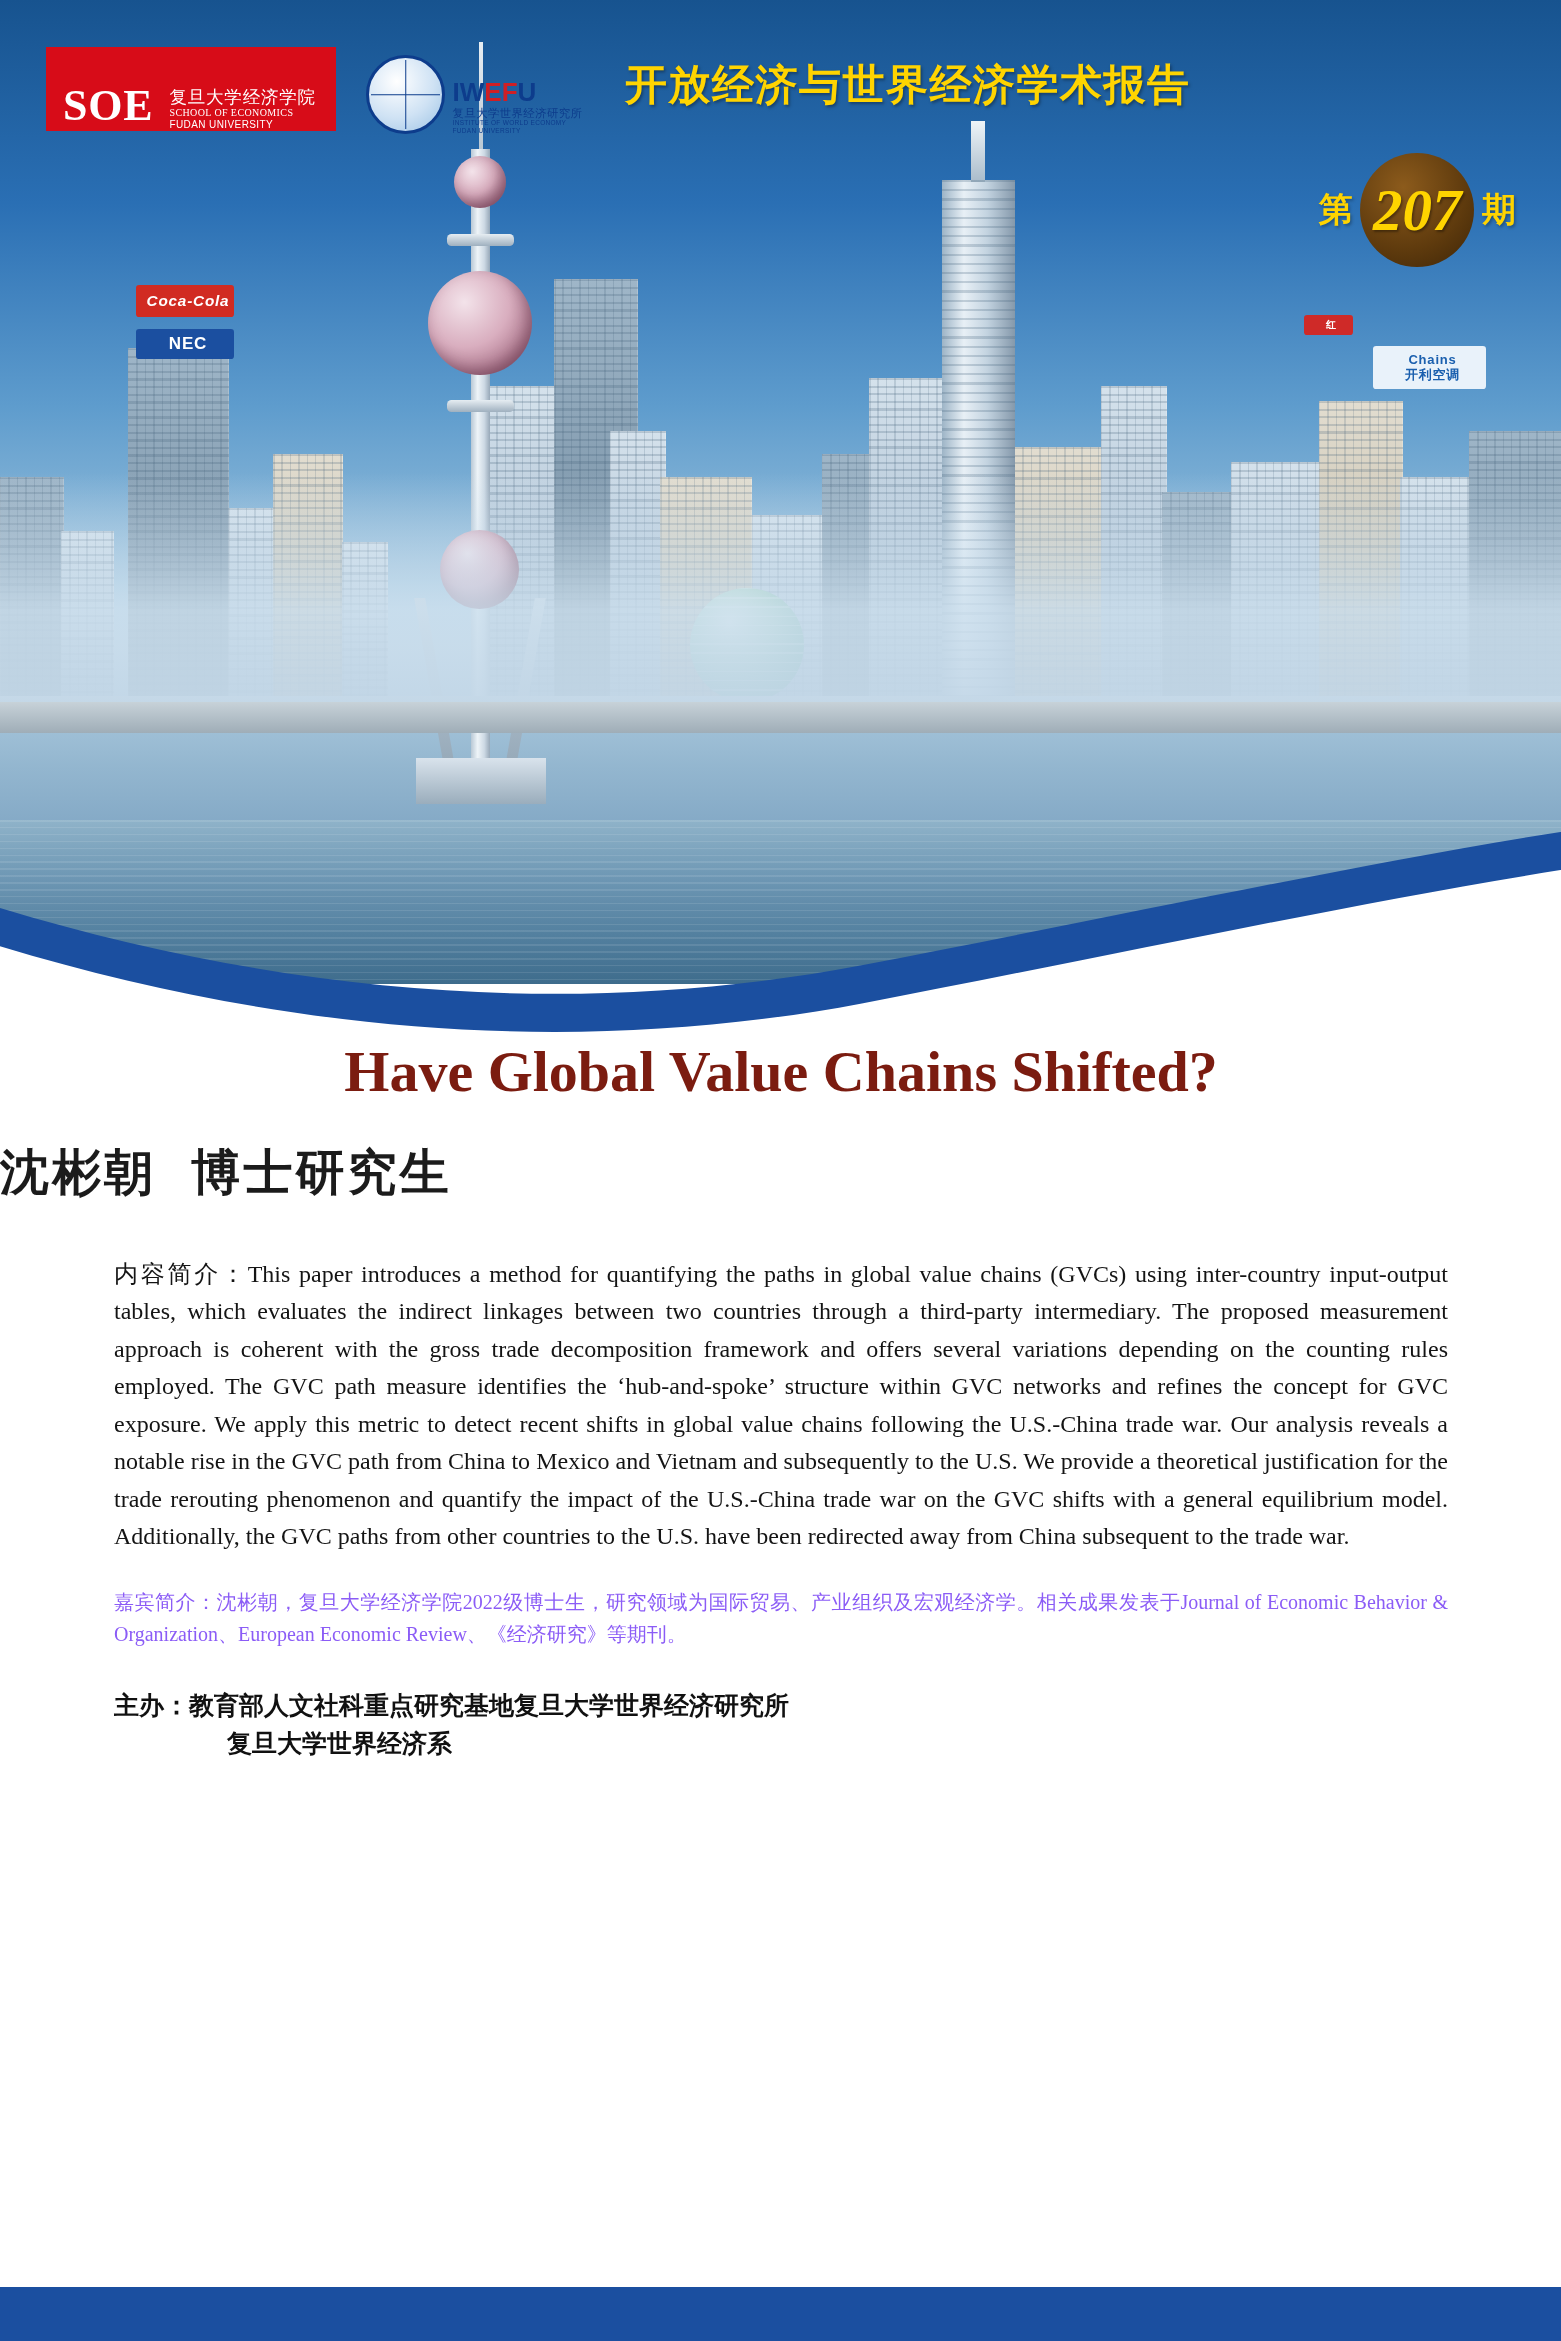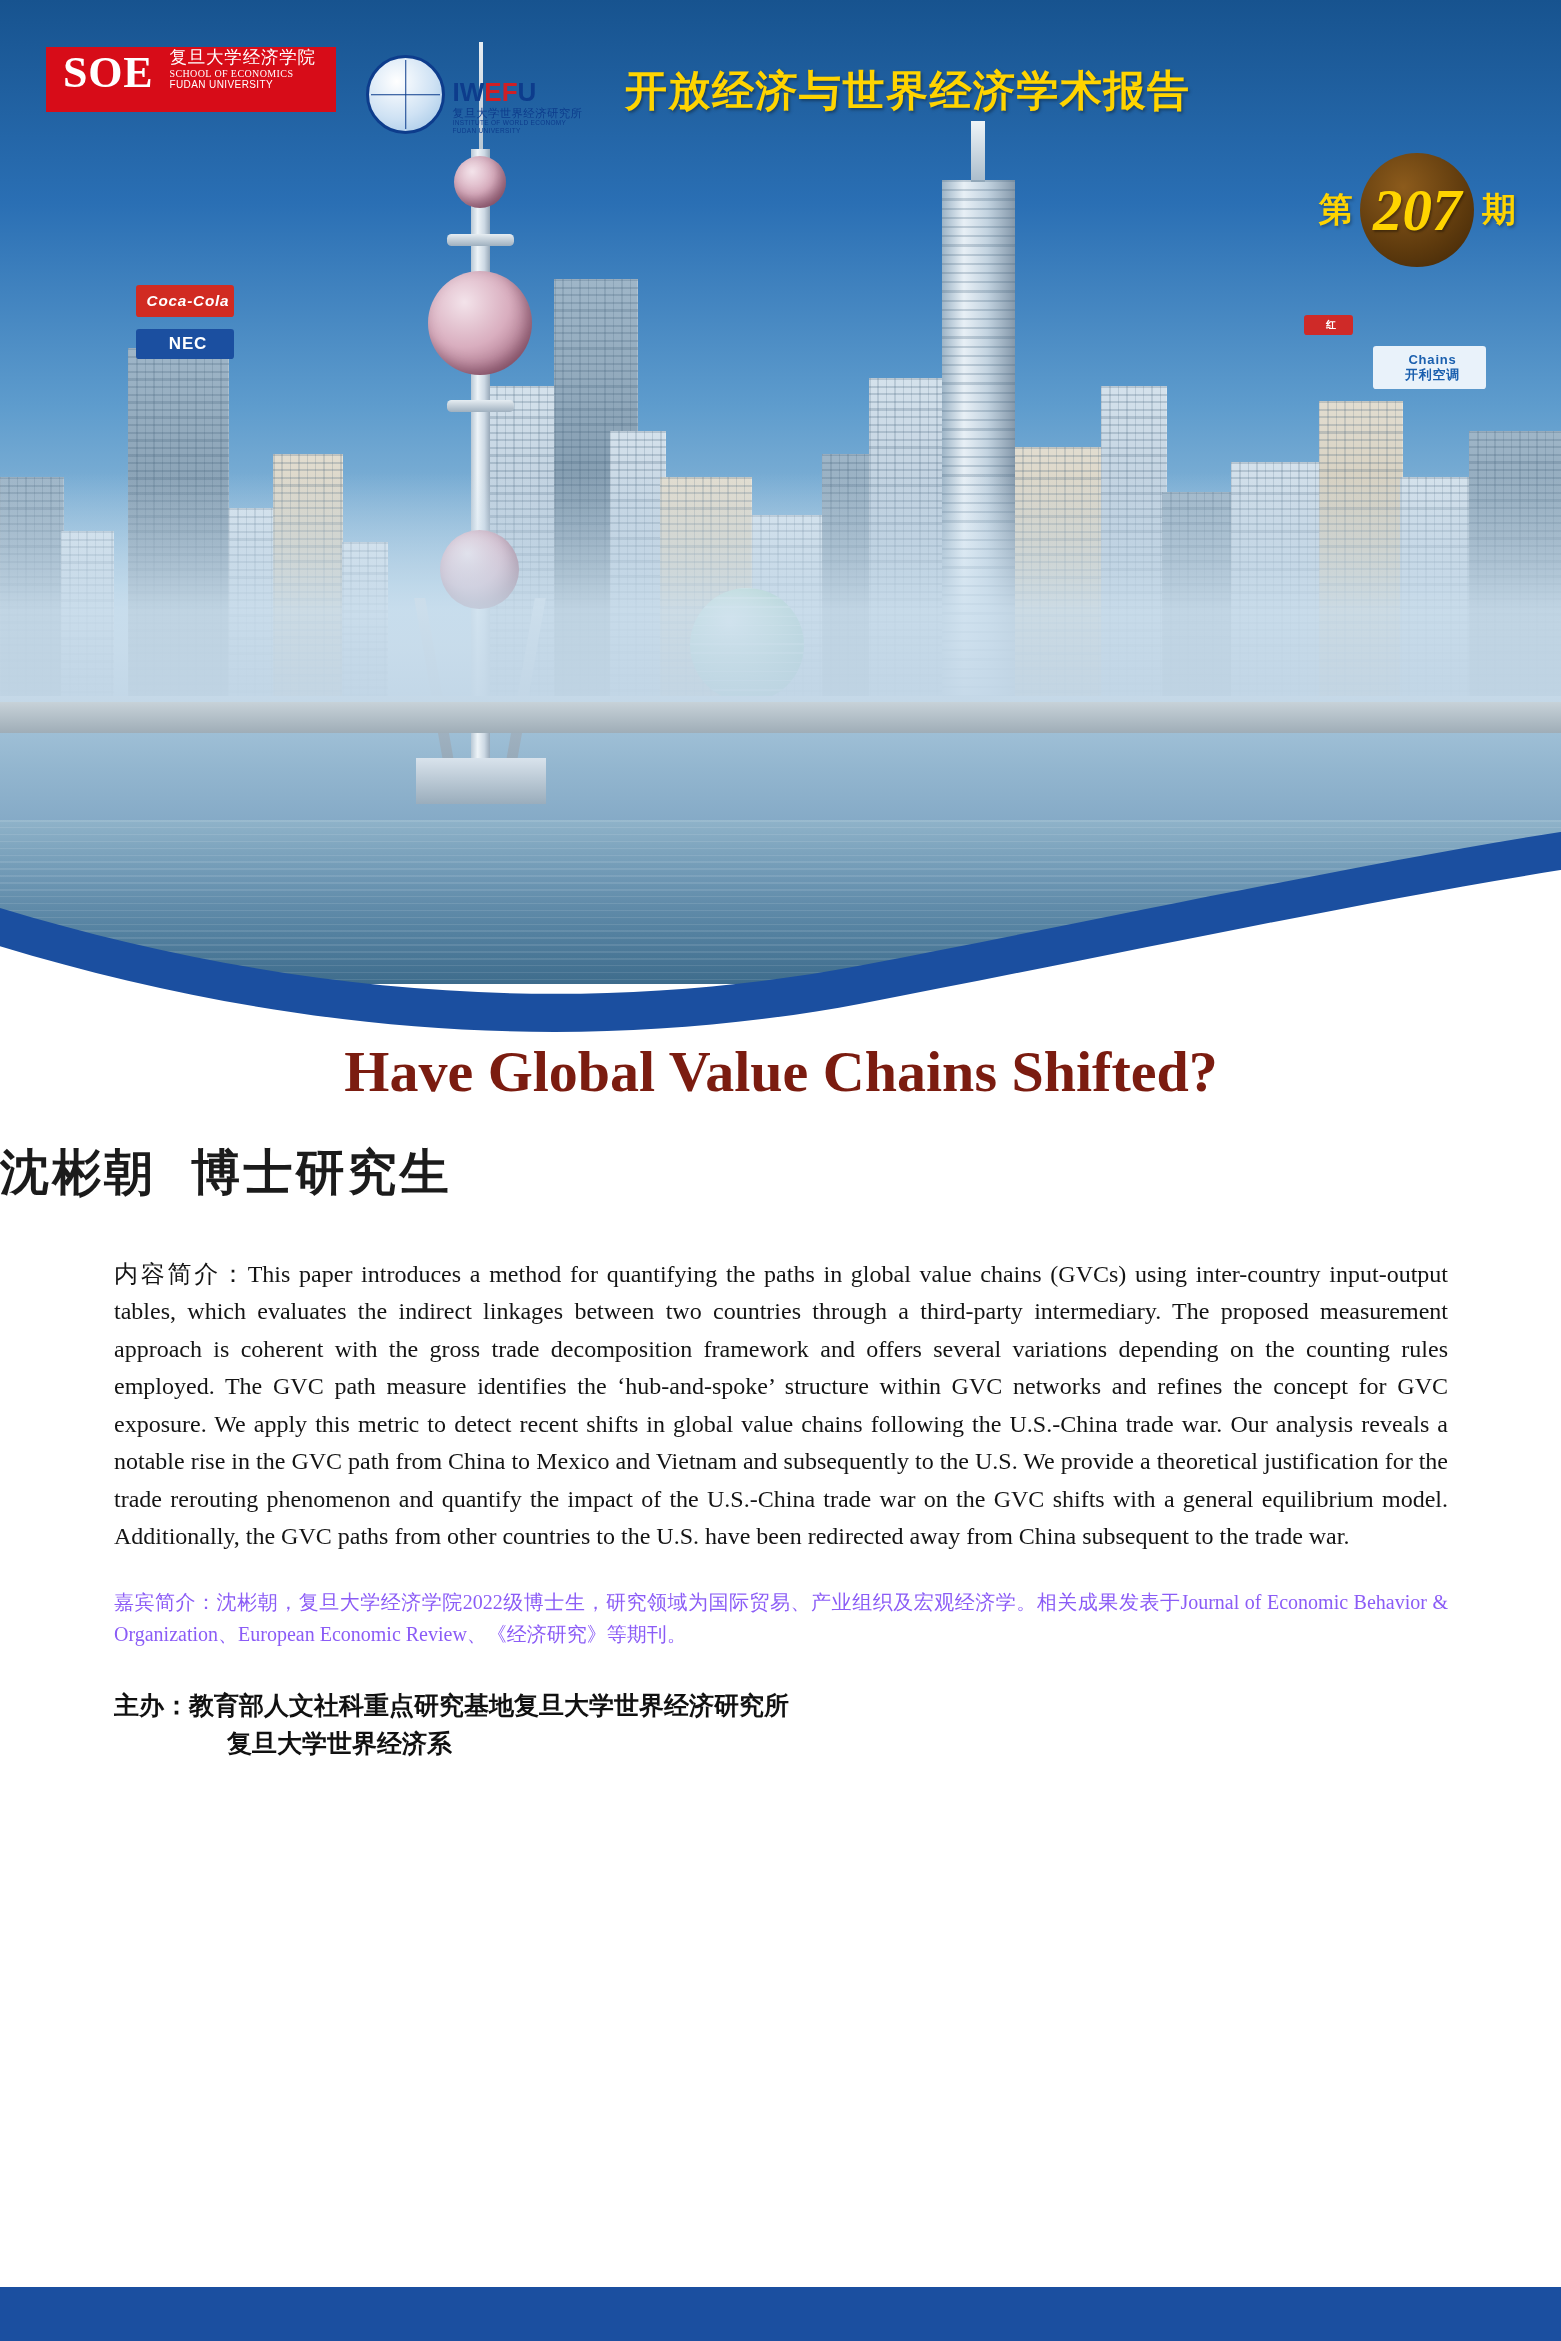--- a/index.html
+++ b/index.html
@@ -149,23 +149,23 @@
   .wave {
     position: absolute;
     left: 0; top: 824px;
     width: 1562px; height: 229px;
     pointer-events: none;
   }
 
   
   .soe-logo {
     position: absolute; left: 46px; top: 47px;
-    width: 290px; height: 65px;
+    width: 290px; height: 84px;
     background: #d70c18;
-    display: flex; align-items: flex-start;
+    display: flex; align-items: flex-end;
   }
   .soe-logo .soe-mark {
     font-family: "Liberation Serif", serif;
     font-weight: bold; font-size: 44px; color: #fff;
     margin-left: 17px; letter-spacing: 0.8px;
   }
   .soe-logo .soe-text {
     margin-left: 16px; color: #ffffff; line-height: 1.18;
   }
   .soe-logo .soe-cn { font-size: 17.5px; letter-spacing: 0.8px; }
@@ -194,21 +194,21 @@
   .iwefu-text { margin-left: 7.6px; line-height: 1.12; }
   .iwefu-text .iw-main {
     font-family: "Liberation Sans", sans-serif; font-weight: bold; font-size: 26px; color: #0d3c8c;
     letter-spacing: 0px;
   }
   .iwefu-text .iw-main .red { color: #cf1f25; }
   .iwefu-text .iw-cn { font-size: 11.4px; color: #0d3c8c; letter-spacing: 0.4px; }
   .iwefu-text .iw-en { font-family: "Liberation Sans", sans-serif; font-size: 6.5px; color: #0d3c8c; letter-spacing: 0.3px; }
 
   .series-title {
-    position: absolute; left: 625px; top: 63px;
+    position: absolute; left: 625px; top: 57px;
     font-size: 42px; font-weight: bold; color: #ffd400;
     letter-spacing: 1.5px;
     text-shadow: 1.5px 1.5px 3.1px rgba(0,0,0,0.35);
     font-family: "Liberation Serif", serif;
   }
 
   .issue {
     position: absolute; right: 46px; top: 153px;
     display: flex; align-items: center; gap: 4.6px;
   }

